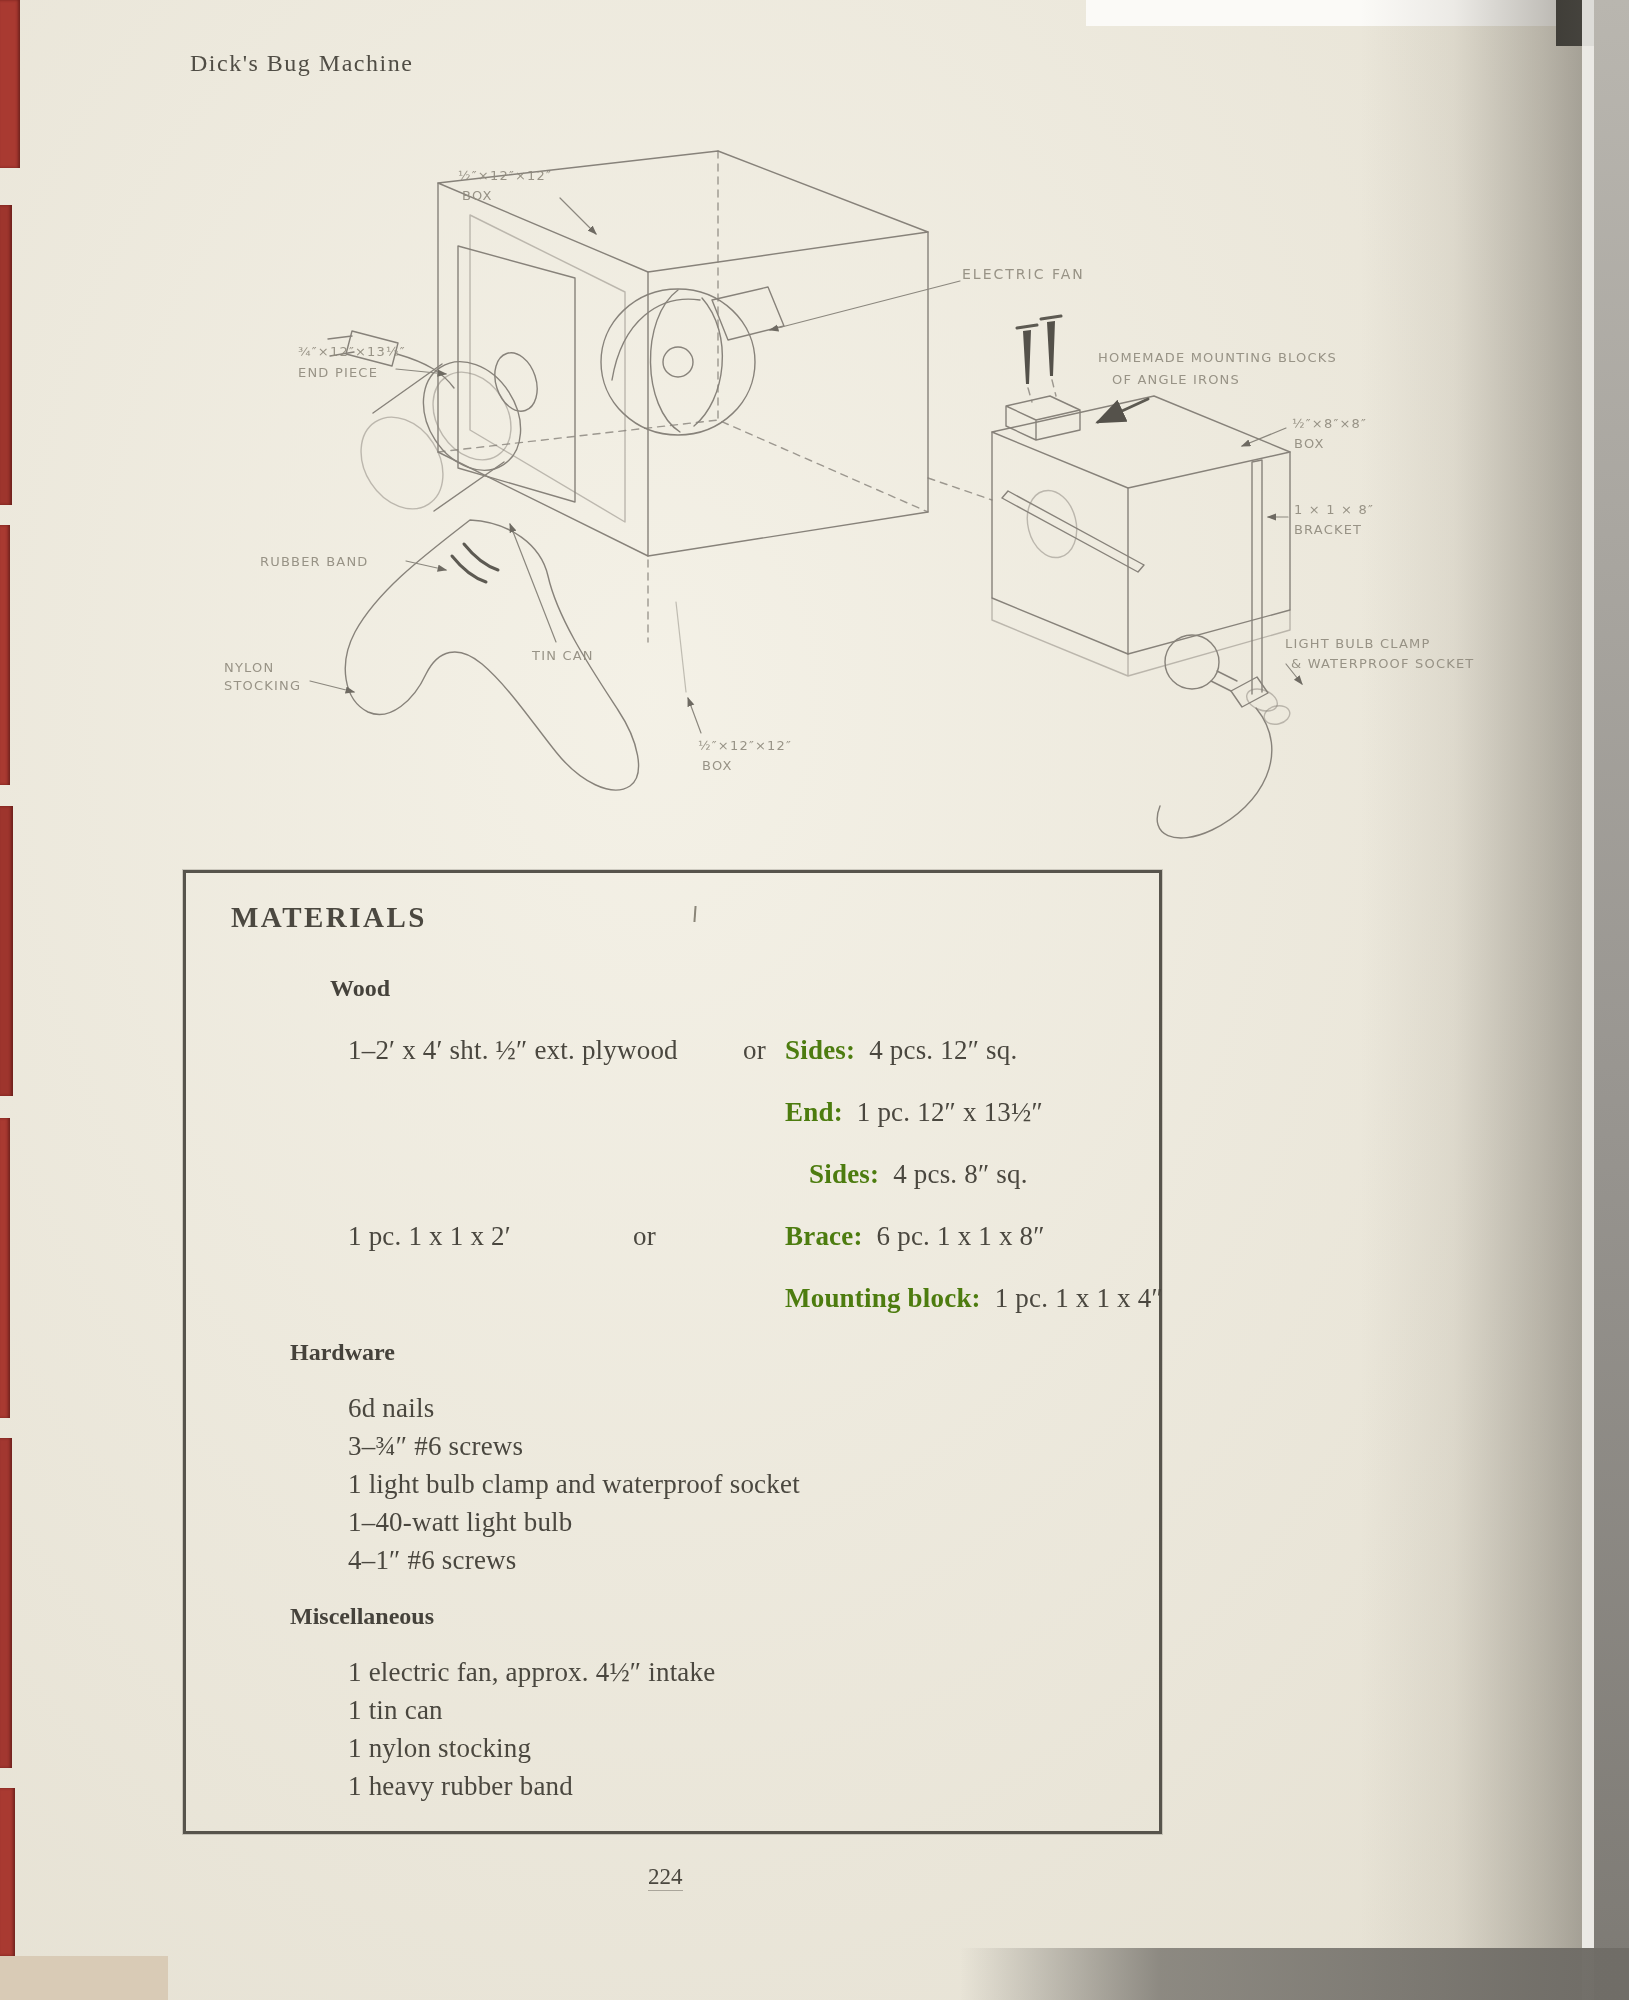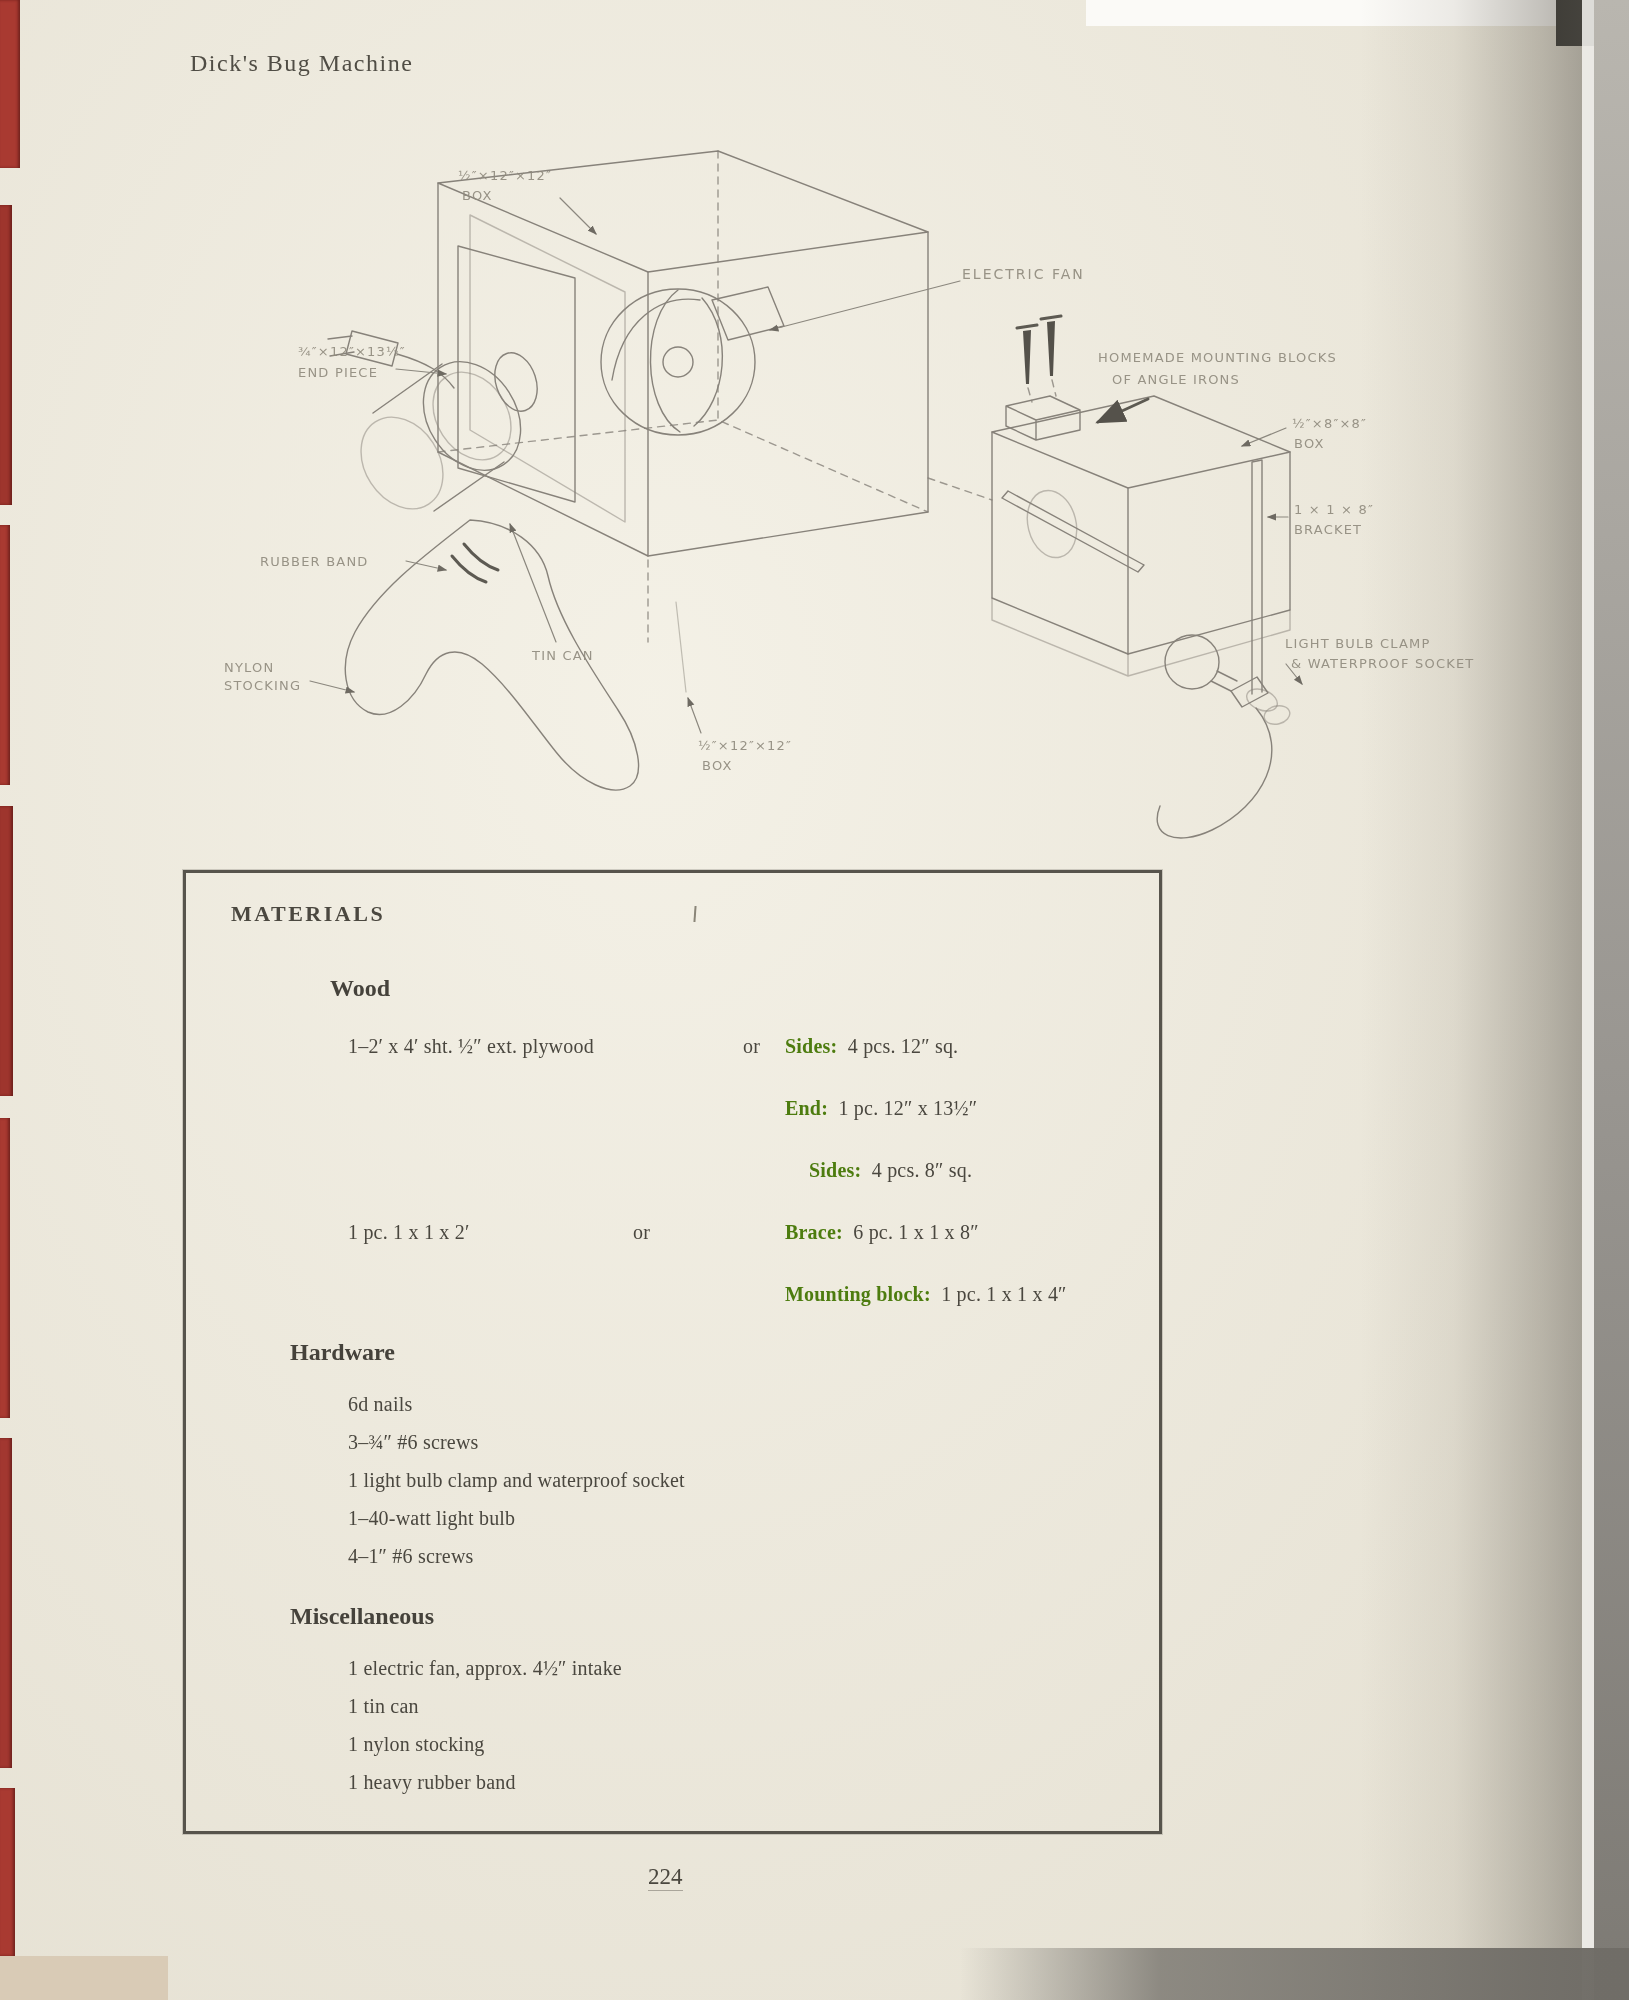--- a/index.html
+++ b/index.html
@@ -42,26 +42,26 @@
   .ln .bold{stroke:#5d5a52;stroke-width:3;}
   .ln .fill{fill:#54514a;stroke:none;}
   .ln .ld{stroke:#8b877e;stroke-width:1.2;}
   text.hand{font-family:"DejaVu Sans",sans-serif;font-size:13px;letter-spacing:1.2px;
         fill:#8f8a7d;opacity:.9;}
   text.hand.big{font-size:14px;letter-spacing:2px;}
   
   .materials-box{position:absolute;left:183px;top:870px;width:973px;height:958px;
         border:3px solid #57544c;box-shadow:0 0 0 1px rgba(100,96,88,.25);}
   .materials-box > div{position:absolute;white-space:nowrap;}
-  .mat-heading{left:45px;top:28px;font-size:22px;font-weight:600;letter-spacing:2.5px;color:#4b4840;}
+  .mat-heading{left:45px;top:28px;font-size:29px;font-weight:600;letter-spacing:2.5px;color:#4b4840;}
   .sec-heading{font-size:24px;font-weight:bold;color:#45423b;}
   .wood-h{left:112px;top:102px;margin-left:32px;}
   .hw-h{left:104px;top:466px;}
   .misc-h{left:104px;top:730px;}
-  .item{font-size:20px;color:#4a473f;letter-spacing:.2px;}
+  .item{font-size:27px;color:#4a473f;letter-spacing:.2px;}
   .alt .alt-label{font-weight:bold;color:#4d7c0f;}
   .w-c1-r1{left:162px;top:162px;}
   .w-or-r1{left:557px;top:162px;}
   .w-alt-0{left:599px;top:162px;}
   .w-alt-1{left:599px;top:224px;}
   .w-alt-2{left:599px;top:286px;margin-left:24px;}
   .w-c1-r4{left:162px;top:348px;}
   .w-or-r4{left:447px;top:348px;}
   .w-alt-3{left:599px;top:348px;}
   .w-alt-4{left:599px;top:410px;}

